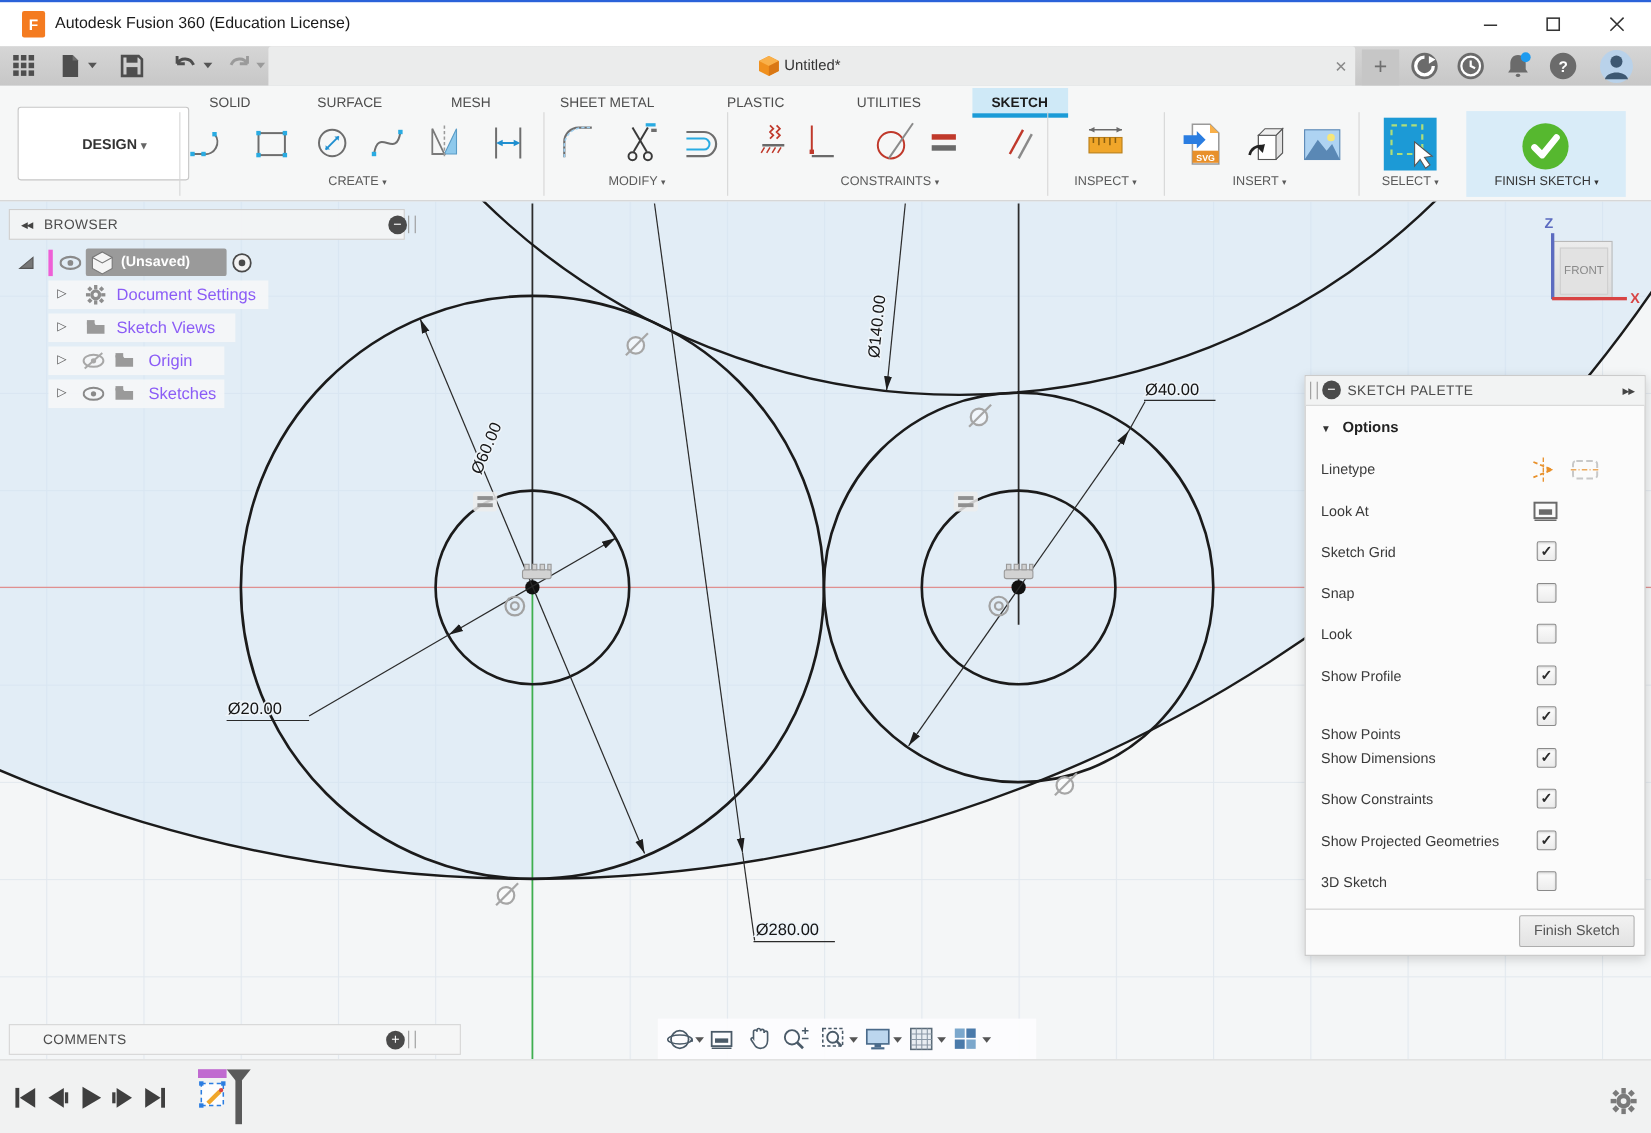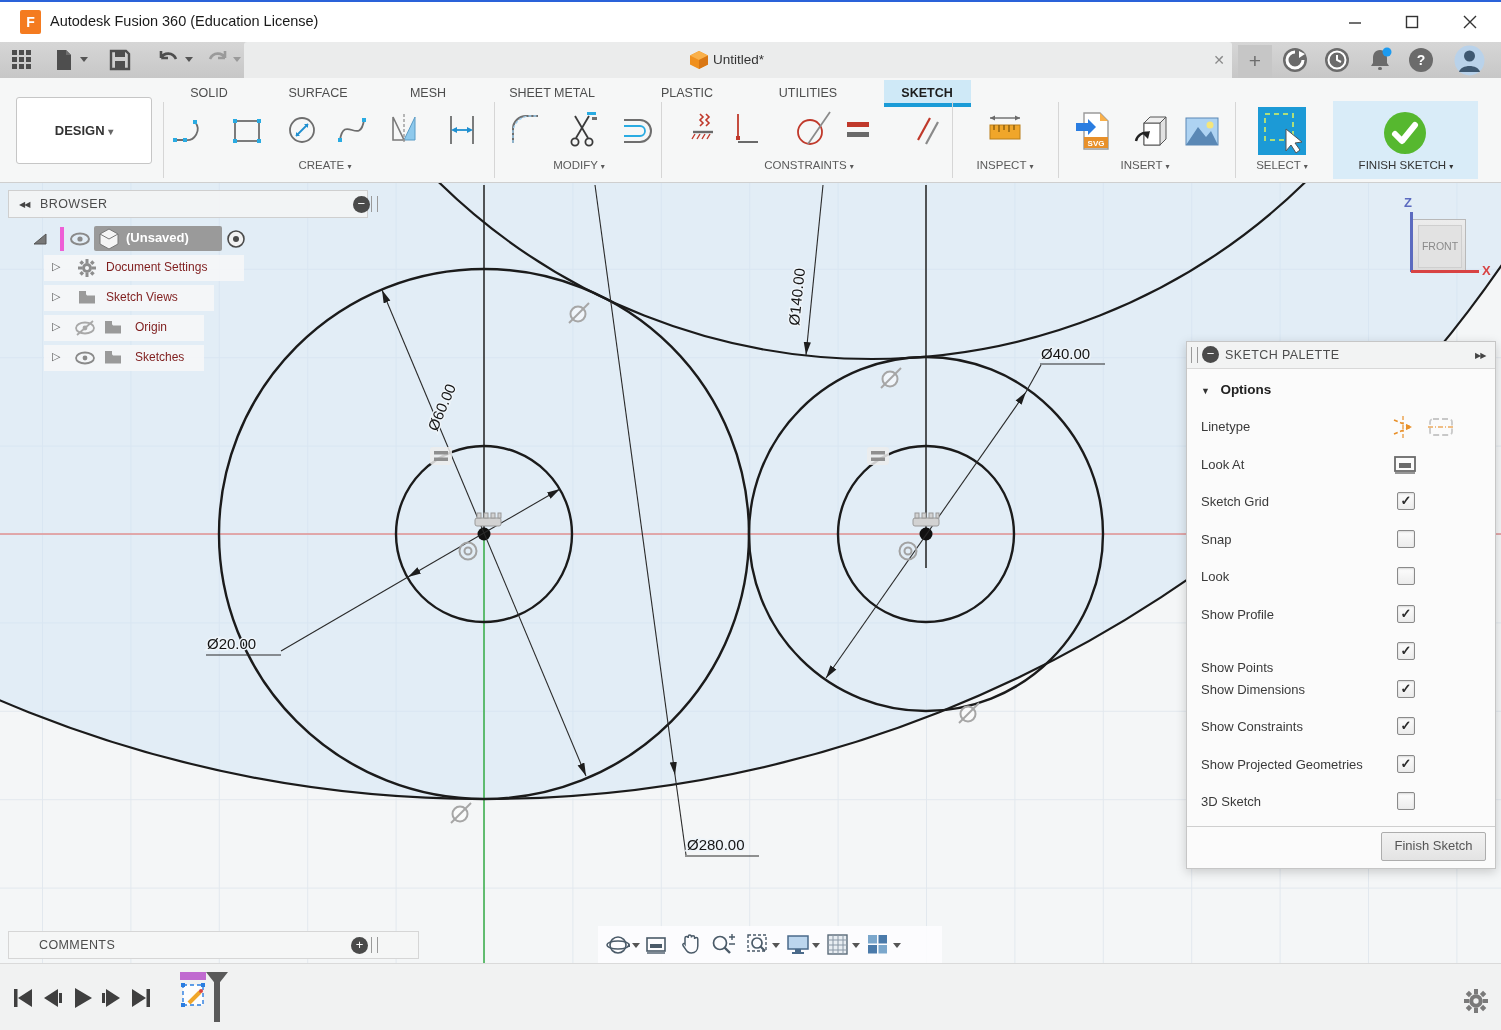--- a/index.html
+++ b/index.html
@@ -20,31 +20,31 @@
   .qcaret{top:15px;width:0;height:0;border-left:4px solid transparent;border-right:4px solid transparent;border-top:5px solid #555;}
   .qcaret.dis{border-top-color:#9a9a9a;}
   #plus-tile{left:1238px;top:3px;width:34px;height:33px;background:#c6c6c6;color:#6e6e6e;font-size:21px;text-align:center;line-height:32px;}
   .tab-close{left:1210px;top:9px;width:18px;height:18px;color:#8a8a8a;font-size:14px;text-align:center;line-height:18px;}
   
   #ribbon{left:0;top:78px;width:1501px;height:105px;background:#f6f7f7;border-bottom:1px solid #cfcfcf;box-sizing:border-box;}
   .rtab{top:4px;height:22px;font-size:12.5px;color:#4d4d4d;line-height:22px;white-space:nowrap;}
   #tab-sketch-bg{left:884px;top:2px;width:87px;height:26px;background:#cfe9f7;}
   #tab-sketch-ul{left:884px;top:25px;width:87px;height:4px;background:#1a9bd7;}
   .design-btn{left:16px;top:19px;width:134px;height:65px;background:#fff;border:1px solid #c6c6c6;border-radius:3px;
-      font-size:13px;color:#333;text-align:center;line-height:65px;font-weight:bold;}
+      font-size:13px;color:#333;text-align:center;line-height:65px;font-weight:bold;padding-left:20px;}
   .grouplabel{top:81px;font-size:11.5px;color:#5a5a5a;white-space:nowrap;}
   .gdiv{top:24px;width:1px;height:76px;background:#d6d6d6;}
   #finish-block{left:1333px;top:23px;width:145px;height:78px;background:#d9ecf8;}
   .ribicon{top:30px;}
   
   .panelhead{background:rgba(243,244,245,.96);border:1px solid #cfcfcf;box-sizing:border-box;font-size:12.5px;color:#4c4c4c;letter-spacing:.4px;}
   .circbtn{width:17px;height:17px;border-radius:50%;background:#4a4a4a;color:#fff;text-align:center;line-height:15px;font-size:13px;}
   .grip{width:5px;height:16px;border-left:1.5px solid #9a9a9a;border-right:1.5px solid #9a9a9a;}
   .brow-bg{background:rgba(246,247,248,.88);}
-  .brow-label{font-size:12px;color:#7f1d1d;white-space:nowrap;}
+  .brow-label{font-size:15px;color:#8b5cf6;white-space:nowrap;}
   .expander{font-size:11px;color:#555;}
   
   #comments{left:8px;top:931px;width:411px;height:28px;background:rgba(245,246,246,.97);border:1px solid #d6d6d6;box-sizing:border-box;}
   
   #bottombar{left:0;top:963px;width:1501px;height:67px;background:#f1f2f2;border-top:1px solid #dadada;box-sizing:border-box;}
   
   #vc-plate{left:1412px;top:219px;width:54px;height:53px;background:linear-gradient(#ececec,#dcdcdc);border:1px solid #b9b9b9;box-sizing:border-box;}
   
   #palette{left:1186px;top:341px;width:310px;height:528px;background:#fbfbfb;border:1px solid #c6c6c6;box-sizing:border-box;box-shadow:0 3px 10px rgba(0,0,0,.18);}
   #palette-head{left:0;top:0;width:308px;height:27px;background:#f2f3f3;border-bottom:1px solid #d8d8d8;box-sizing:border-box;}
@@ -402,21 +402,21 @@
   </div>
 
   <div class="abs" style="left:0;top:183px;width:400px;height:200px">
     <div class="abs panelhead" style="left:8px;top:7px;width:360px;height:28px;">
       <span class="abs glyphbtn" style="left:10px;top:9px">◀◀</span>
       <span class="abs" style="left:31px;top:6px">BROWSER</span>
       <div class="abs circbtn" style="left:344px;top:5px">−</div>
     </div>
     <div class="abs grip" style="left:371px;top:13px"></div>
 
-    <div class="abs" style="left:28px;top:43px;width:350px;height:26px">
+    <div class="abs" style="left:12px;top:43px;width:350px;height:26px">
       <svg class="abs" style="left:4px;top:6px" width="16" height="14">
           <polygon points="2,12 14,12 14,2" fill="#777" stroke="#555"></polygon>
         </svg>
       <div class="abs" style="left:32px;top:1px;width:4px;height:24px;background:#ee5fd6"></div>
       <svg class="abs" style="left:42px;top:5px" width="20" height="16">
         <ellipse cx="10" cy="8" rx="9" ry="5.5" fill="none" stroke="#8a8a8a" stroke-width="2"></ellipse>
           <circle cx="10" cy="8" r="2.6" fill="#8a8a8a"></circle>
         </svg>
       <div class="abs" style="left:66px;top:0px;width:128px;height:25px;background:#9a9a9a;border-radius:2px"></div>
       <svg class="abs" style="left:70px;top:2px" width="22" height="22" viewBox="0 0 22 22">

